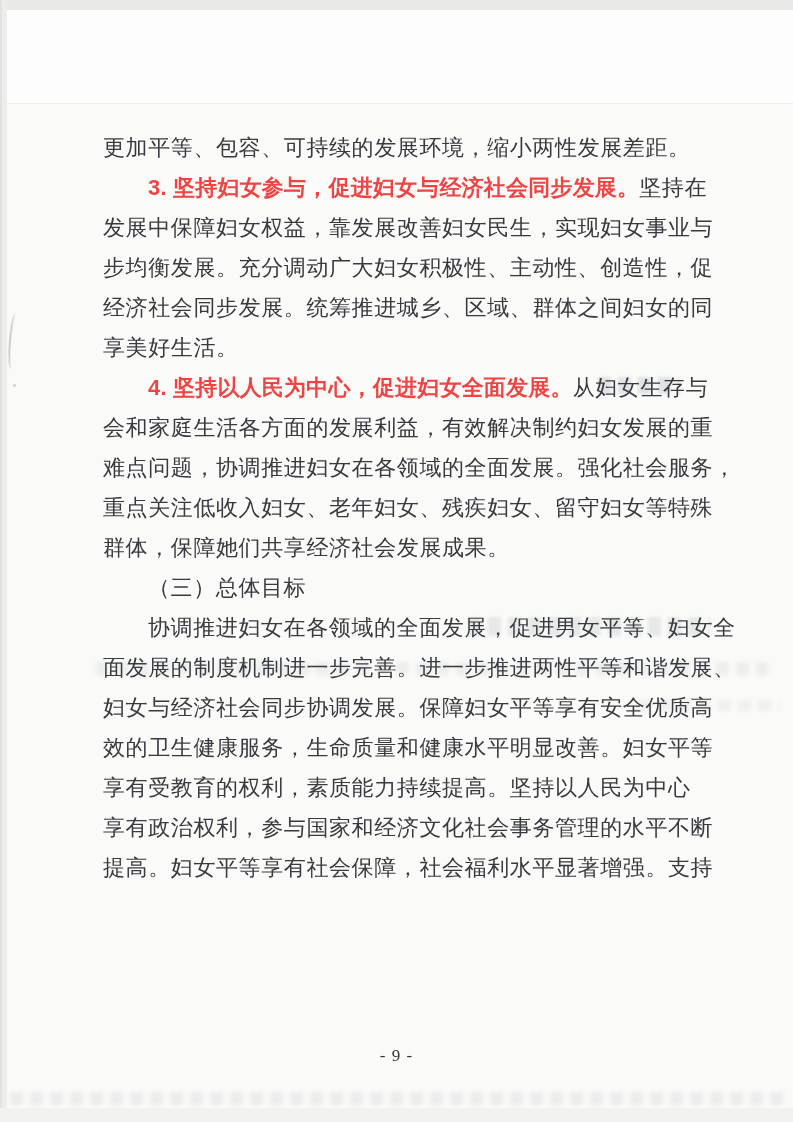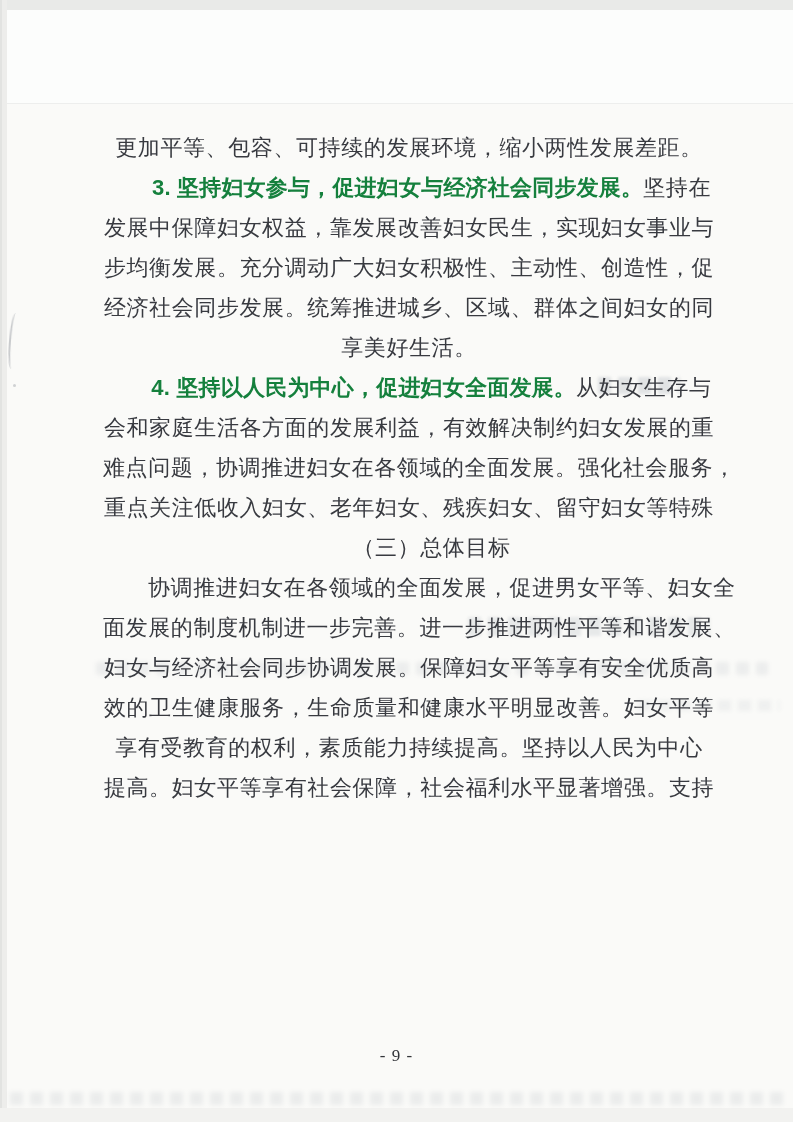--- a/index.html
+++ b/index.html
@@ -27,25 +27,24 @@
   .smudge{position:absolute;left:9px;top:313px;width:7px;height:56px;
     border-left:2px solid rgba(110,115,125,0.35);
     border-radius:60% 40% 50% 50%;
     transform:rotate(4deg);filter:blur(.6px);}
   .smudge-dot{position:absolute;left:13px;top:384px;width:3px;height:3px;background:rgba(110,115,125,0.3);border-radius:50%;filter:blur(.5px);}
   
   .textblock{
     position:absolute;left:103px;top:128px;width:612px;
     font-size:22px;line-height:40px;letter-spacing:.6px;
     color:#383a40;
-    text-align:center;
   }
   .line{white-space:nowrap;height:40px;}
   .indent{padding-left:45px;}
-  .b{font-weight:700;font-family:"Liberation Sans","DejaVu Sans",sans-serif;color:#15803d;letter-spacing:.2px;}
+  .b{font-weight:700;font-family:"Liberation Sans","DejaVu Sans",sans-serif;color:#ef4444;letter-spacing:.2px;}
   .pageno{
     position:absolute;left:0;top:1046px;width:793px;
     text-align:center;font-size:17px;letter-spacing:1px;color:#33353a;
   }
 </style>
 </head>
 <body>
 
 <div class="page">
 
@@ -67,24 +66,26 @@
     <div class="line"><span>更加平等、包容、可持续的发展环境，缩小两性发展差距。</span></div>
     <div class="line indent"><span class="b">3. 坚持妇女参与，促进妇女与经济社会同步发展。</span><span>坚持在</span></div>
     <div class="line"><span>发展中保障妇女权益，靠发展改善妇女民生，实现妇女事业与</span></div>
     <div class="line"><span>步均衡发展。充分调动广大妇女积极性、主动性、创造性，促</span></div>
     <div class="line"><span>经济社会同步发展。统筹推进城乡、区域、群体之间妇女的同</span></div>
     <div class="line"><span>享美好生活。</span></div>
     <div class="line indent"><span class="b">4. 坚持以人民为中心，促进妇女全面发展。</span><span>从妇女生存与</span></div>
     <div class="line"><span>会和家庭生活各方面的发展利益，有效解决制约妇女发展的重</span></div>
     <div class="line"><span>难点问题，协调推进妇女在各领域的全面发展。强化社会服务，</span></div>
     <div class="line"><span>重点关注低收入妇女、老年妇女、残疾妇女、留守妇女等特殊</span></div>
+    <div class="line"><span>群体，保障她们共享经济社会发展成果。</span></div>
     <div class="line indent"><span>（三）总体目标</span></div>
     <div class="line indent"><span>协调推进妇女在各领域的全面发展，促进男女平等、妇女全</span></div>
     <div class="line"><span>面发展的制度机制进一步完善。进一步推进两性平等和谐发展、</span></div>
     <div class="line"><span>妇女与经济社会同步协调发展。保障妇女平等享有安全优质高</span></div>
     <div class="line"><span>效的卫生健康服务，生命质量和健康水平明显改善。妇女平等</span></div>
     <div class="line"><span>享有受教育的权利，素质能力持续提高。坚持以人民为中心</span></div>
+    <div class="line"><span>享有政治权利，参与国家和经济文化社会事务管理的水平不断</span></div>
     <div class="line"><span>提高。妇女平等享有社会保障，社会福利水平显著增强。支持</span></div>
   </div>
 
   <div class="pageno">- 9 -</div>
 
 </div>
 
 </body></html>

